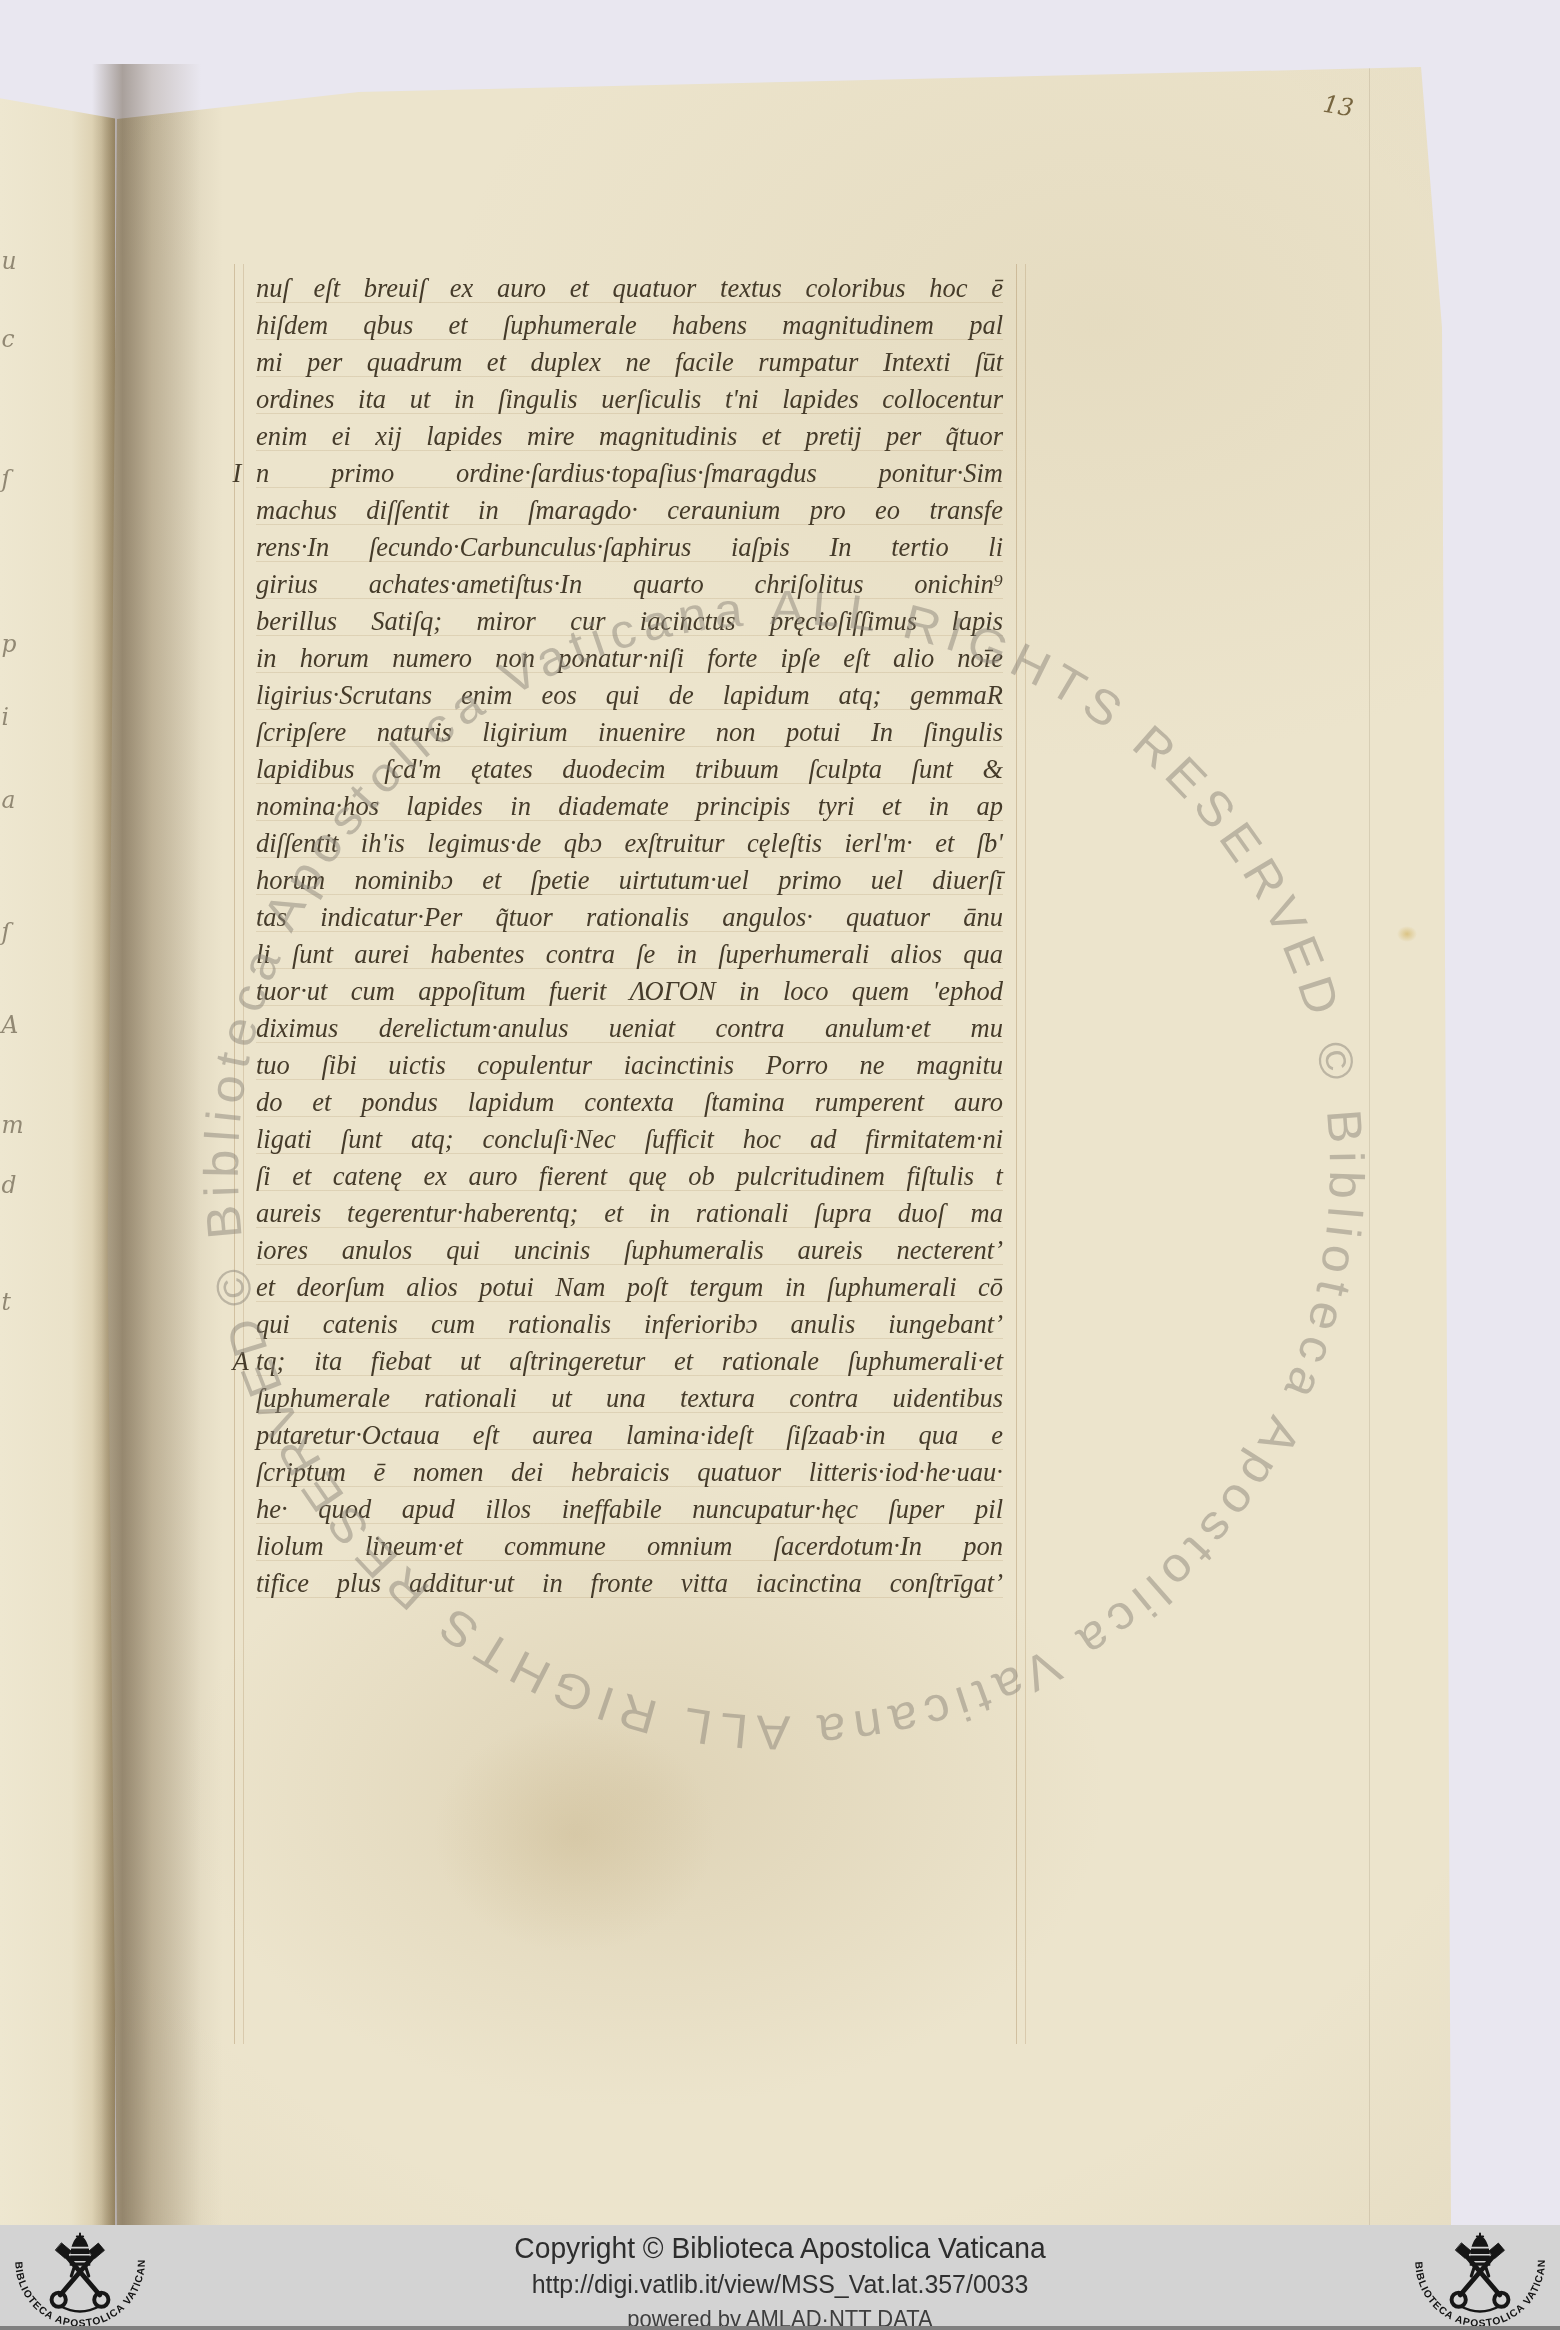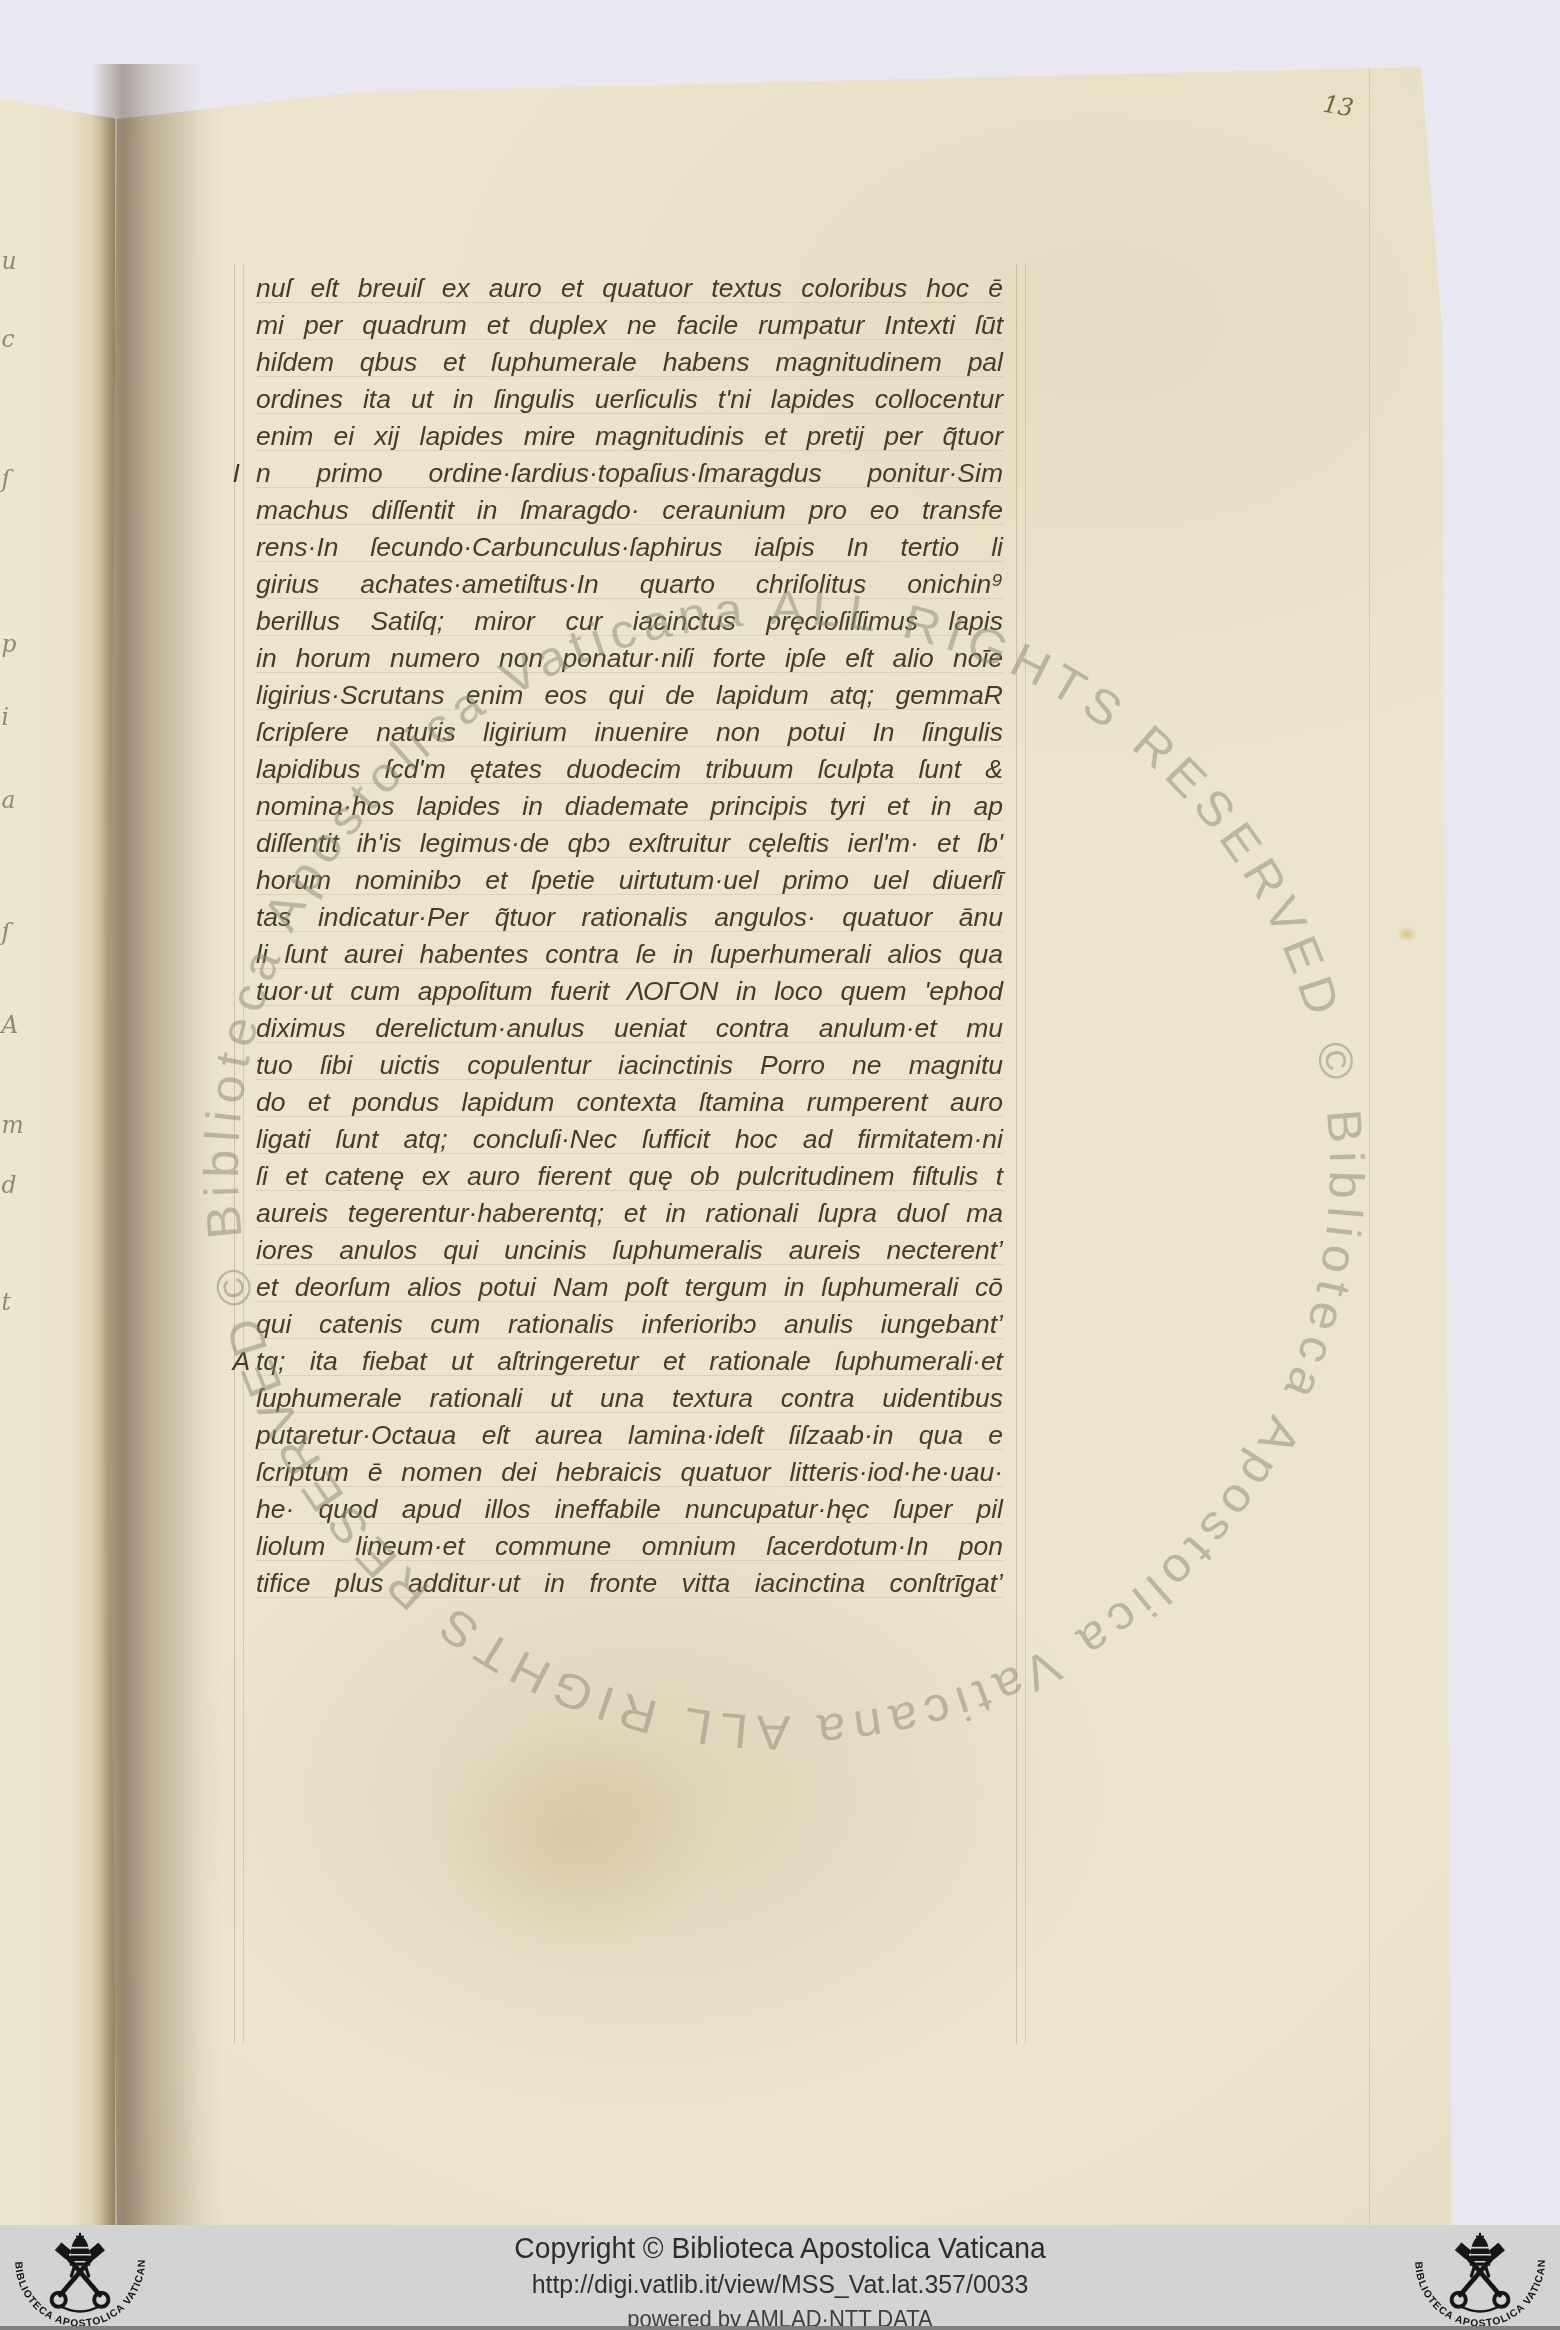--- a/index.html
+++ b/index.html
@@ -67,21 +67,21 @@
   .vrule{position:absolute;top:0;height:1780px;width:7.8px;
     border-left:0.8px solid rgba(150,112,62,.30);border-right:0.8px solid rgba(150,112,62,.22);}
   .vrule.vl{left:0;} .vrule.vr{left:782px;}
   .fold-line{position:absolute;left:1263px;top:0;width:0.8px;height:2161px;
     background:rgba(120,105,80,.18);}
   .ms-lines{
     position:absolute;left:22px;top:6.2px;width:747px;
     background:repeating-linear-gradient(to bottom,
       rgba(152,116,66,.17) 0px,rgba(152,116,66,.17) 0.8px,transparent 0.8px,transparent 37px);
     background-position:0 32px;
-    font-family:Liberation Sans, sans-serif;font-style:italic;
+    font-family:Liberation Serif, serif;font-style:italic;
     font-size:26.5px;line-height:37px;color:#453b2a;
     text-align:justify;
   }
   .ms-line{position:relative;height:37px;white-space:normal;
     text-align:justify;-moz-text-align-last:justify;text-align-last:justify;}
   .ms-initial{position:absolute;left:-23.4px;top:0;}
 
   
   .footer{
     position:absolute;left:0;top:2225px;width:1560px;height:105px;background:#d3d3d3;
@@ -120,22 +120,22 @@
     <div class="stain-a"></div>
     <div class="stain-b"></div>
 
     <div class="folio">13</div>
 
     <div class="ms-block">
       <div class="vrule vl"></div>
       <div class="vrule vr"></div>
       <div class="ms-lines" id="ms-lines">
           <div class="ms-line">nuſ eſt breuiſ ex auro et quatuor textus coloribus hoc ē</div>
+          <div class="ms-line">hiſdem qbus et ſuphumerale habens magnitudinem pal</div>
           <div class="ms-line">mi per quadrum et duplex ne facile rumpatur Intexti ſūt</div>
-          <div class="ms-line">hiſdem qbus et ſuphumerale habens magnitudinem pal</div>
           <div class="ms-line">ordines ita ut in ſingulis uerſiculis t'ni lapides collocentur</div>
           <div class="ms-line">enim ei xij lapides mire magnitudinis et pretij per q̃tuor</div>
           <div class="ms-line"><span class="ms-initial">I</span>n primo ordine·ſardius·topaſius·ſmaragdus ponitur·Sim</div>
           <div class="ms-line">machus diſſentit in ſmaragdo· ceraunium pro eo transfe</div>
           <div class="ms-line">rens·In ſecundo·Carbunculus·ſaphirus iaſpis In tertio li</div>
           <div class="ms-line">girius achates·ametiſtus·In quarto chriſolitus onichin⁹</div>
           <div class="ms-line">berillus Satiſq; miror cur iacinctus pręcioſiſſimus lapis</div>
           <div class="ms-line">in horum numero non ponatur·niſi forte ipſe eſt alio noīe</div>
           <div class="ms-line">ligirius·Scrutans enim eos qui de lapidum atq; gemmaR</div>
           <div class="ms-line">ſcripſere naturis ligirium inuenire non potui In ſingulis</div>

